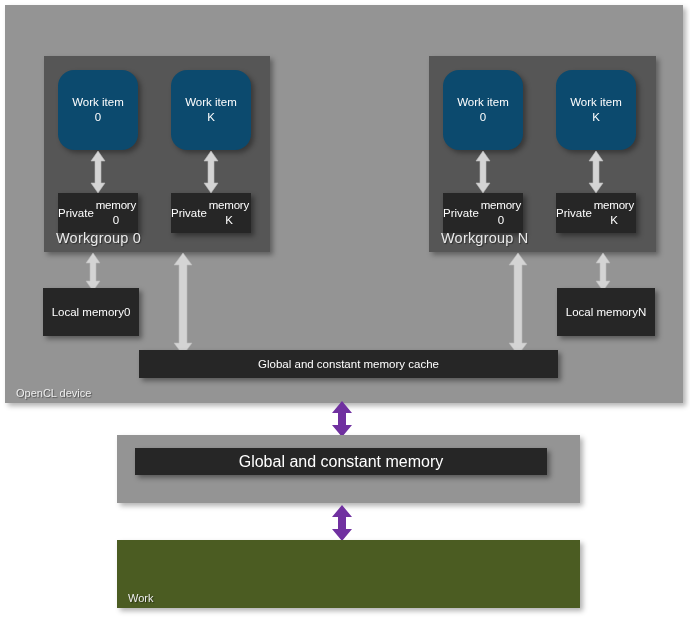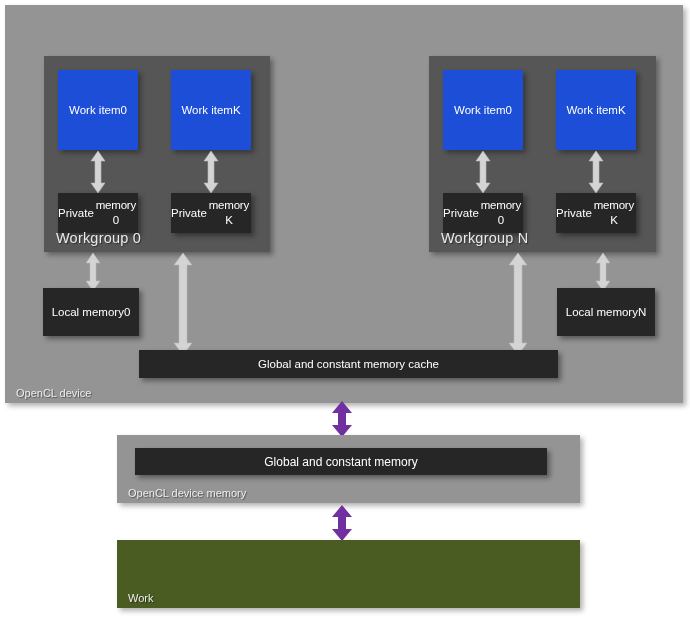--- a/index.html
+++ b/index.html
@@ -39,30 +39,31 @@
     bottom: 6px;
     color: #e9e9e9;
     font-size: 14.5px;
     letter-spacing: .2px;
     white-space: nowrap;
     text-shadow: 1px 1px 1px rgba(0,0,0,.45);
   }
 
   
   .work-item {
-    background: #1d4ed8;
+    background: #0c4a6e;
     color: #ffffff;
     font-size: 11.5px;
     line-height: 15px;
     display: flex;
-    flex-direction: row;
+    flex-direction: column;
     align-items: center;
     justify-content: center;
     text-align: center;
     box-shadow: 3px 3px 5px rgba(0,0,0,0.35);
+    border-radius: 16px;
   }
 
   
   .memblock {
     background: #262626;
     color: #ffffff;
     font-size: 11.5px;
     line-height: 15px;
     display: flex;
     flex-direction: row;
@@ -91,21 +92,21 @@
     color: #eeeeee;
     font-size: 11px;
     white-space: nowrap;
     text-shadow: 1px 1px 1px rgba(0,0,0,.45);
   }
   .wide-bar {
     position: absolute;
     left: 18px; top: 13px; right: 33px; height: 27px;
     background: #262626;
     color: #ffffff;
-    font-size: 12px;
+    font-size: 16px;
     display: flex;
     align-items: center;
     justify-content: center;
     box-shadow: 3px 3px 5px rgba(0,0,0,0.40);
   }
 
   
   .arrow { position: absolute; }
   .arrow svg { display: block; }
 
@@ -232,21 +233,20 @@
 <div class="arrow" style="left:331px; top:401px;">
   <svg width="22" height="36" viewBox="0 0 22 36">
     <polygon points="11,0 21,12 15,12 15,24 21,24 11,36 1,24 7,24 7,12 1,12" fill="#7030a0"></polygon>
   </svg>
 </div>
 
 <div class="abs" id="device-memory-panel">
   <div class="wide-bar">
     <span>Global and constant memory</span>
   </div>
-  <div class="panel-label">OpenCL device memory</div>
 </div>
 
 <div class="arrow" style="left:331px; top:505px;">
   <svg width="22" height="36" viewBox="0 0 22 36">
     <polygon points="11,0 21,12 15,12 15,24 21,24 11,36 1,24 7,24 7,12 1,12" fill="#7030a0"></polygon>
   </svg>
 </div>
 
 <div class="abs" id="host-panel">
   <div class="panel-label">Work</div>

